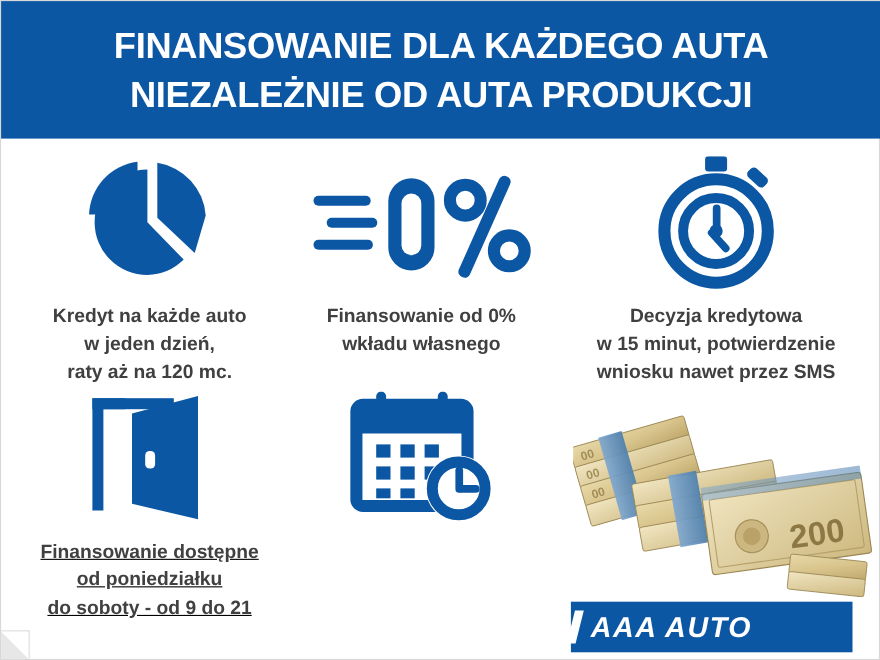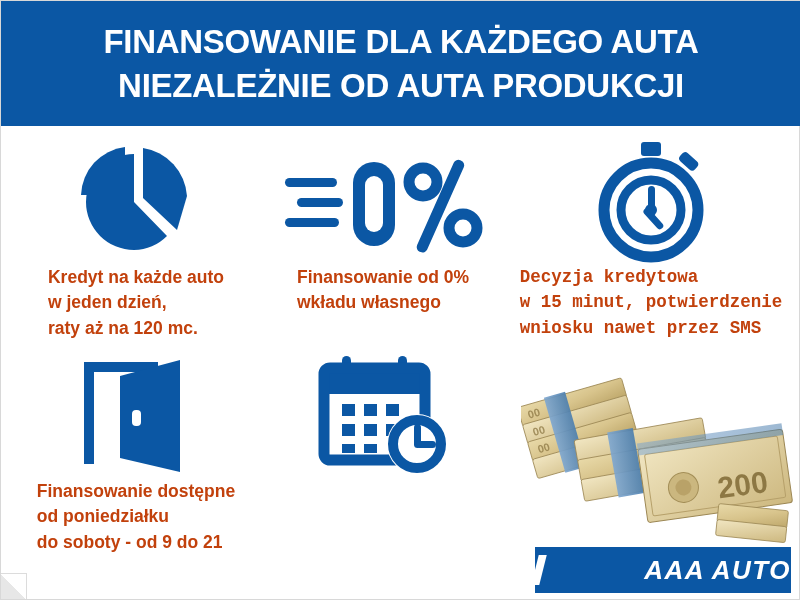--- a/index.html
+++ b/index.html
@@ -47,56 +47,58 @@
     display: flex;
     flex-direction: column;
     align-items: center;
   }
   .cell .icon {
     display: flex;
     align-items: center;
     justify-content: center;
   }
   .cell .caption {
-    color: #c2410c;
+    margin-top: 10px;
+    text-align: center;
+    color: #404040;
     font-size: 17.5px;
     font-weight: bold;
     line-height: 1.45;
     white-space: pre-line;
   }
   
   #cell-credit   { left: 10px;  top: 14px;  width: 250px; }
   #cell-zero     { left: 262px; top: 14px;  width: 240px; }
-  #cell-decision { left: 506px; top: 14px;  width: 288px; font-family: Liberation Mono, monospace; }
-  
-  #cell-open     { left: 10px;  top: 228px; width: 250px; }
+  #cell-decision { left: 506px; top: 14px;  width: 288px; }
+  
+  #cell-open     { left: 10px;  top: 228px; width: 250px; text-decoration: underline; }
   #cell-delay    { left: 262px; top: 228px; width: 240px; }
 
   #cell-credit .icon, #cell-open .icon { height: 125px; }
   #cell-zero .icon, #cell-delay .icon { height: 125px; }
   #cell-decision .icon { height: 125px; }
 
   
   .money {
     position: absolute;
     right: 6px; bottom: 56px;
     width: 272px; height: 170px;
     overflow: hidden;
   }
   .money svg { display: block; }
 
   
   .logo {
     position: absolute;
-    right: 8px; bottom: 6px;
+    right: 24px; bottom: 6px;
     width: 256px; height: 46px;
     background: #0b57a4;
     display: flex;
     align-items: center;
-    justify-content: space-between;
+    justify-content: flex-start;
   }
   .logo .logo-text {
     color: #ffffff;
     font-size: 26px;
     font-weight: bold;
     letter-spacing: 1.5px;
     font-style: italic;
   }
   .logo .slash {
     display: inline-block;

